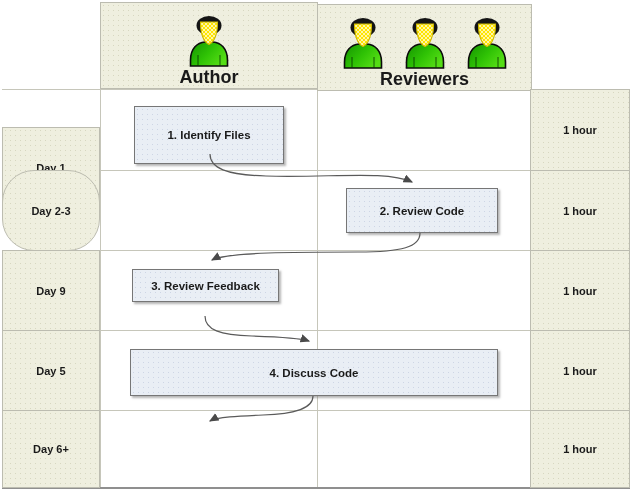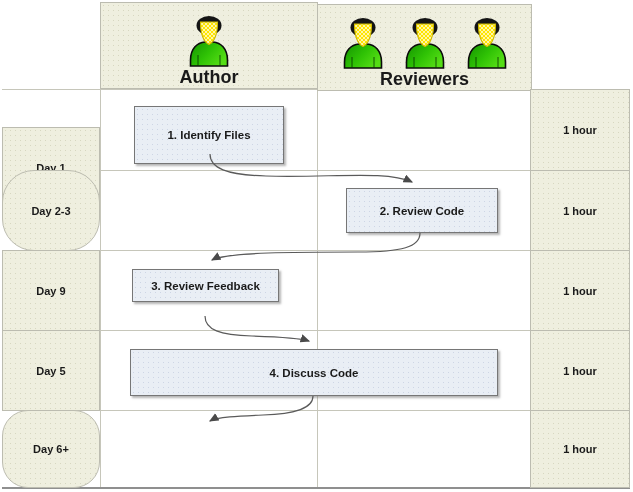--- a/index.html
+++ b/index.html
@@ -104,21 +104,21 @@
           <use href="#person-sym"></use>
         </svg>
     </div>
     <div class="hdr-label">Reviewers</div>
   </div>
 
   <div class="cell" style="left:2px;top:89px;width:98px;height:82px;margin-top:38px;">Day 1</div>
   <div class="cell" style="left:2px;top:170px;width:98px;height:81px;border-radius:32px;">Day 2-3</div>
   <div class="cell" style="left:2px;top:250px;width:98px;height:81px;">Day 9</div>
   <div class="cell" style="left:2px;top:330px;width:98px;height:81px;">Day 5</div>
-  <div class="cell" style="left:2px;top:410px;width:98px;height:78px;border-radius:26px;">Day 6+</div>
+  <div class="cell" style="left:2px;top:410px;width:98px;height:78px;">Day 6+</div>
 
   <div class="cell" style="left:530px;top:89px;width:100px;height:82px;">1 hour</div>
   <div class="cell" style="left:530px;top:170px;width:100px;height:81px;">1 hour</div>
   <div class="cell" style="left:530px;top:250px;width:100px;height:81px;">1 hour</div>
   <div class="cell" style="left:530px;top:330px;width:100px;height:81px;">1 hour</div>
   <div class="cell" style="left:530px;top:410px;width:100px;height:78px;">1 hour</div>
 
   <div class="pbox" style="left:134px;top:106px;width:150px;height:58px;">1. Identify Files</div>
   <div class="pbox" style="left:346px;top:188px;width:152px;height:45px;">2. Review Code</div>
   <div class="pbox" style="left:132px;top:269px;width:147px;height:33px;">3. Review Feedback</div>

